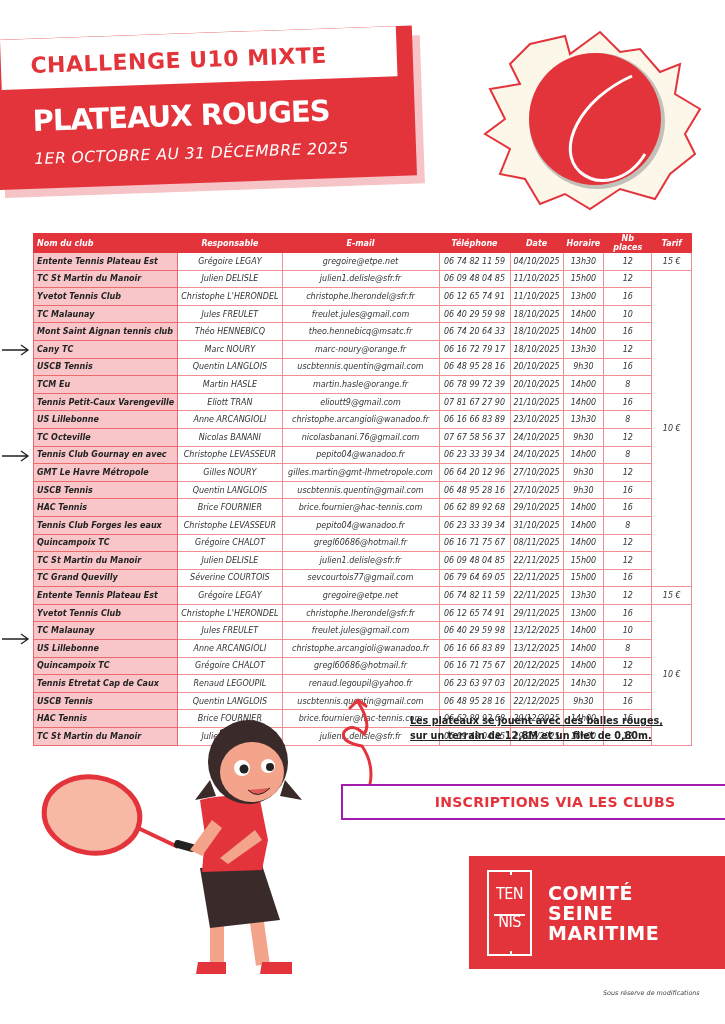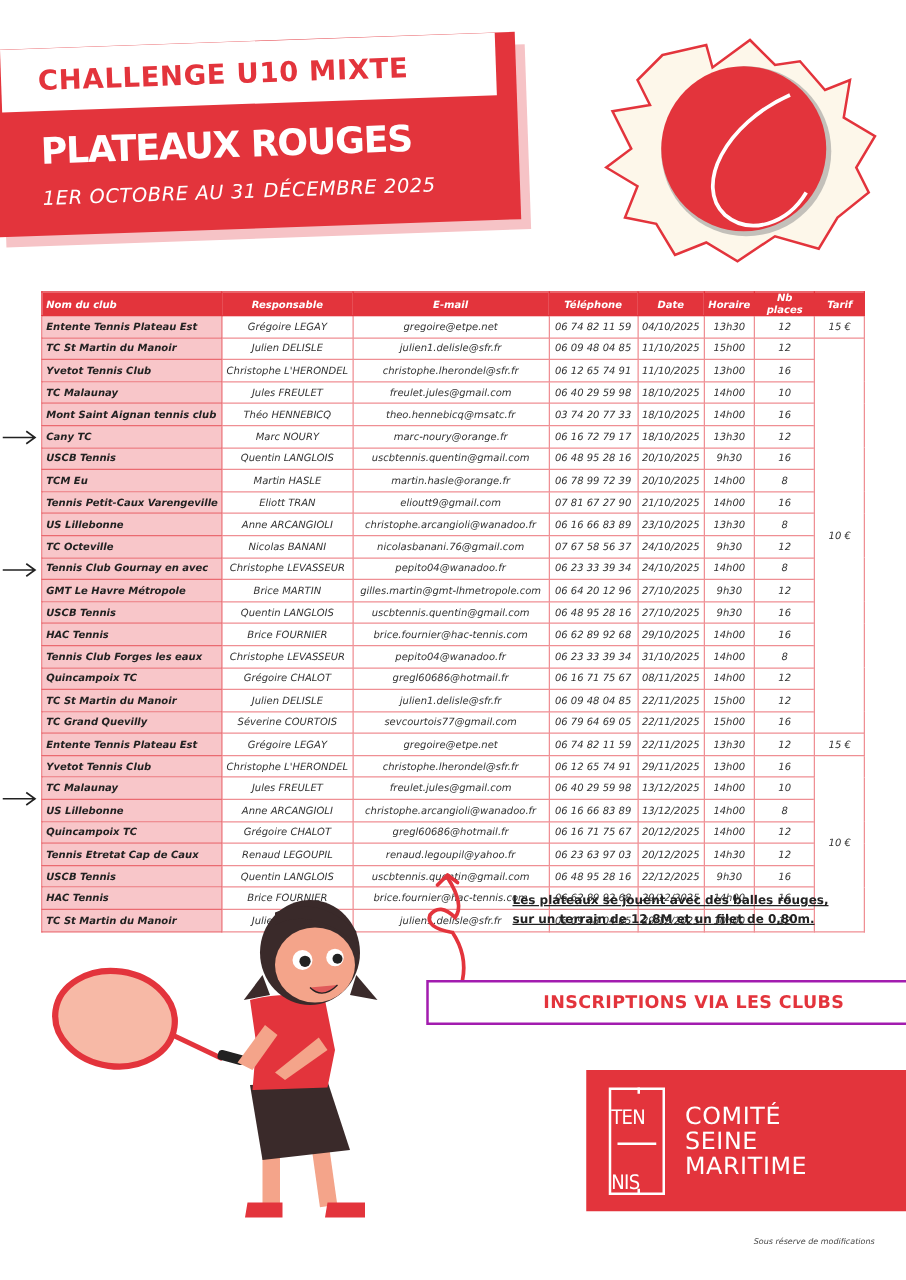--- a/index.html
+++ b/index.html
@@ -78,30 +78,30 @@
     position: absolute; left: 341px; top: 784px; width: 428px; height: 36px;
     border: 2px solid #a21caf; display: flex; align-items: center; justify-content: center;
     color: #e3343c; font-weight: bold; font-size: 14px; letter-spacing: 0.3px;
   }
   .committee {
     position: absolute; left: 469px; top: 856px; width: 256px; height: 113px;
     background: #e3343c; display: flex; align-items: center;
   }
   .tennis-logo {
     position: relative; margin-left: 18px; width: 45px; height: 86px;
-    border: 2px solid #fff; color: #fff; 
+    border: 2px solid #fff; color: #fff; text-align: center;
     font-family: "DejaVu Sans Condensed", "DejaVu Sans", sans-serif; font-size: 16px; font-weight: normal;
   }
   .tennis-logo .ten { position: absolute; top: 12px; left: 0; width: 100%; letter-spacing: -0.5px; }
-  .tennis-logo .nis { position: absolute; top: 64px; left: 0; width: 100%; letter-spacing: -0.5px; }
+  .tennis-logo .nis { position: absolute; top: 40px; left: 0; width: 100%; letter-spacing: -0.5px; }
   .tennis-logo .mid { position: absolute; top: 42px; left: 5px; right: 5px; height: 2px; background: #fff; }
   .tennis-logo .tick-top { position: absolute; top: -2px; left: 50%; width: 2px; height: 5px; background: #fff; }
   .tennis-logo .tick-bot { position: absolute; bottom: -2px; left: 50%; width: 2px; height: 5px; background: #fff; }
   .committee-name {
-    margin-left: 16px; color: #fff; font-weight: normal; font-size: 19px; line-height: 20px; letter-spacing: 0.5px;
+    margin-left: 16px; color: #fff; font-weight: bold; font-size: 19px; line-height: 20px; letter-spacing: 0.5px;
   }
   .disclaimer {
     position: absolute; left: 603px; top: 989px; font-size: 6.4px; font-style: italic; color: #444;
   }
 </style>
 </head>
 <body>
 
 <div class="banner-shadow"></div>
 <div class="banner"></div>
@@ -188,21 +188,21 @@
         <td>freulet.jules@gmail.com</td>
         <td>06 40 29 59 98</td>
         <td>18/10/2025</td>
         <td>14h00</td>
         <td>10</td>
       </tr>
       <tr>
         <td class="club">Mont Saint Aignan tennis club</td>
         <td>Théo HENNEBICQ</td>
         <td>theo.hennebicq@msatc.fr</td>
-        <td>03 74 20 77 33</td>
+        <td>06 74 20 64 33</td>
         <td>18/10/2025</td>
         <td>14h00</td>
         <td>16</td>
       </tr>
       <tr>
         <td class="club">Cany TC</td>
         <td>Marc NOURY</td>
         <td>marc-noury@orange.fr</td>
         <td>06 16 72 79 17</td>
         <td>18/10/2025</td>
@@ -258,21 +258,21 @@
         <td class="club">Tennis Club Gournay en avec</td>
         <td>Christophe LEVASSEUR</td>
         <td>pepito04@wanadoo.fr</td>
         <td>06 23 33 39 34</td>
         <td>24/10/2025</td>
         <td>14h00</td>
         <td>8</td>
       </tr>
       <tr>
         <td class="club">GMT Le Havre Métropole</td>
-        <td>Brice MARTIN</td>
+        <td>Gilles NOURY</td>
         <td>gilles.martin@gmt-lhmetropole.com</td>
         <td>06 64 20 12 96</td>
         <td>27/10/2025</td>
         <td>9h30</td>
         <td>12</td>
       </tr>
       <tr>
         <td class="club">USCB Tennis</td>
         <td>Quentin LANGLOIS</td>
         <td>uscbtennis.quentin@gmail.com</td>

